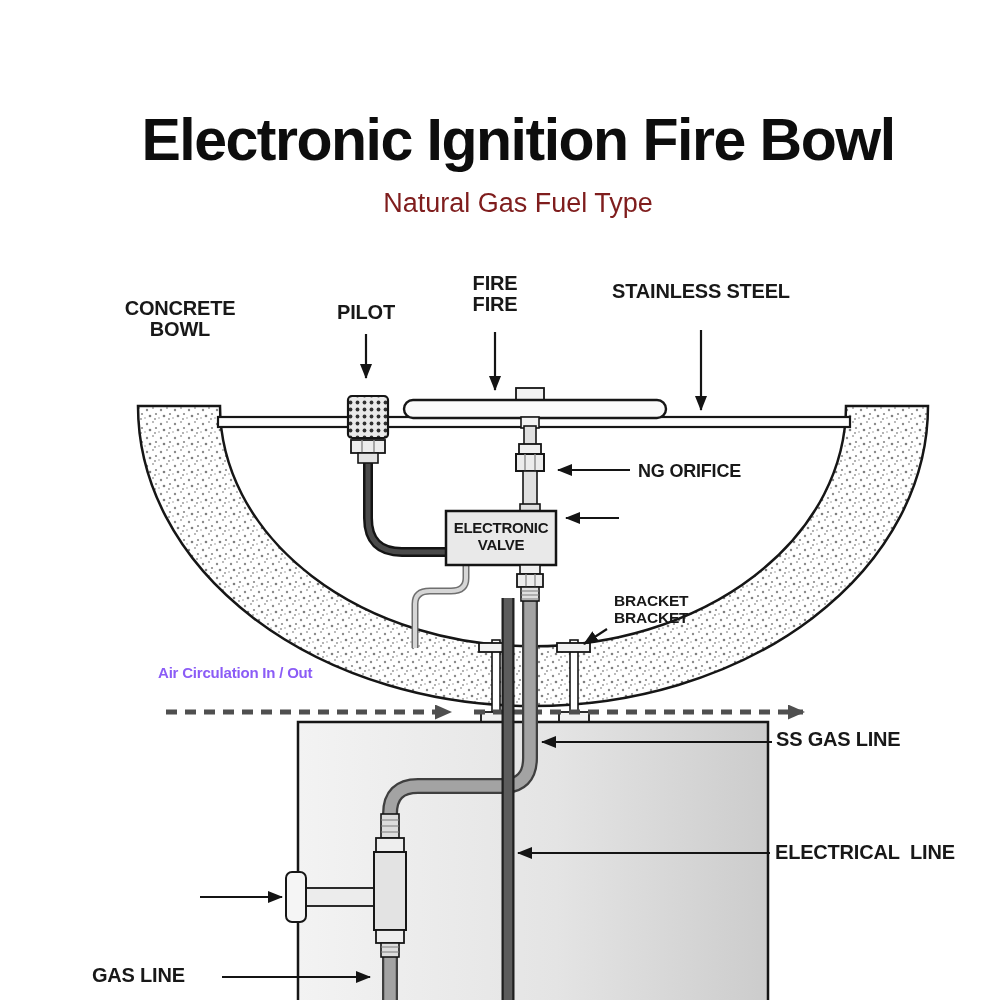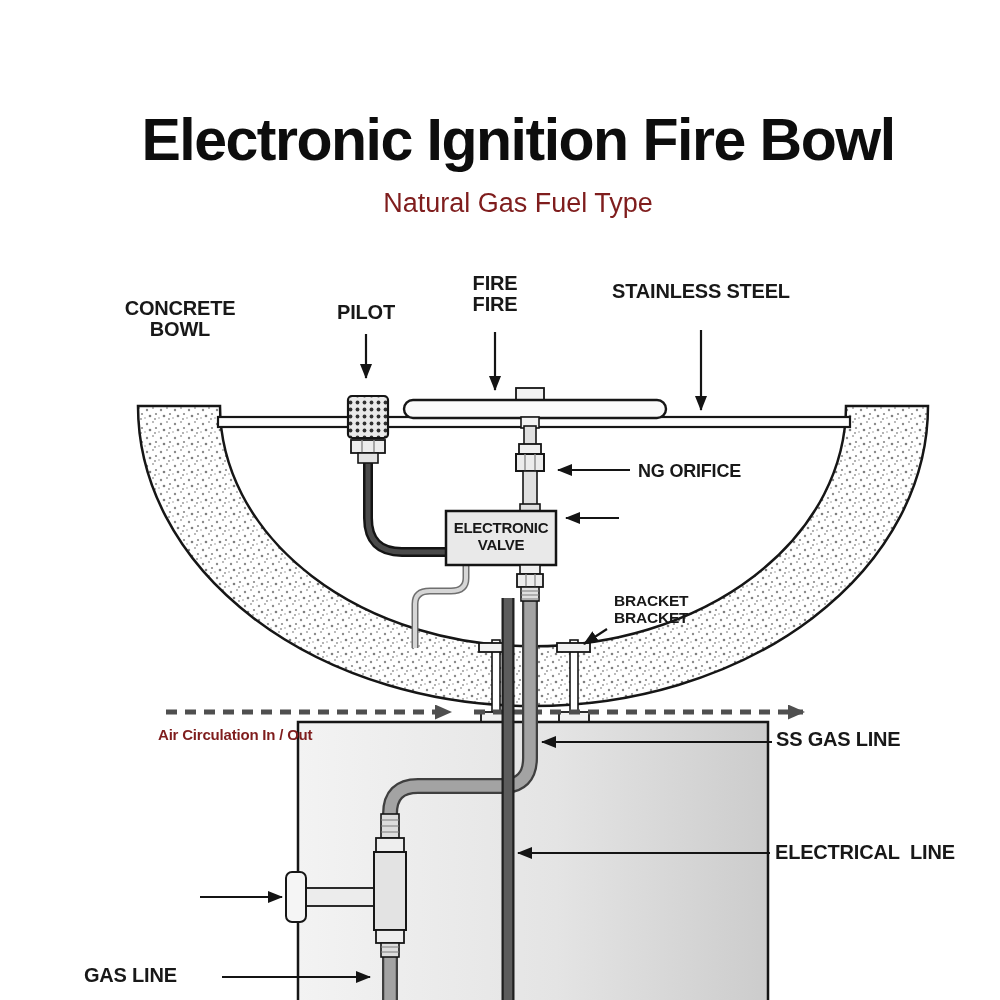--- a/index.html
+++ b/index.html
@@ -18,25 +18,25 @@
   .art{position:absolute;left:0;top:0;width:1000px;height:1000px;}
   .lbl{position:absolute;font-weight:bold;color:#181818;letter-spacing:-0.2px;line-height:21px;font-size:20px;}
   .lbl span{display:block;}
   .lbl-center{text-align:center;}
   .lbl-concrete{left:82px;top:298px;width:160px;}
   .lbl-pilot{left:300px;top:302px;width:96px;}
   .lbl-firering{left:437px;top:273px;width:80px;}
   .lbl-flatpan{left:585px;top:281px;width:196px;}
   .lbl-ngorifice{left:620px;top:461px;font-size:18px;}
   .lbl-bracket{left:596px;top:592px;width:110px;font-size:15.5px;line-height:17px;}
-  .lbl-air{left:140px;top:724px;font-size:15px;color:#7f1d1d;}
+  .lbl-air{left:140px;top:662px;font-size:15px;color:#8b5cf6;}
   .lbl-ssgas{left:758px;top:729px;}
   .lbl-electrical{left:757px;top:842px;white-space:pre;}
   .lbl-chrome{left:50px;top:874px;width:132px;}
-  .lbl-gasline{left:66px;top:965px;}
+  .lbl-gasline{left:74px;top:965px;}
   .lbl-valvebox{left:428px;top:519px;width:110px;text-align:center;font-size:15px;line-height:17px;letter-spacing:-0.3px;}
 </style>
 </head>
 <body>
 
 <div class="stage">
 
   <div class="title">Electronic Ignition Fire Bowl</div>
   <div class="subtitle">Natural Gas Fuel Type</div>
 

